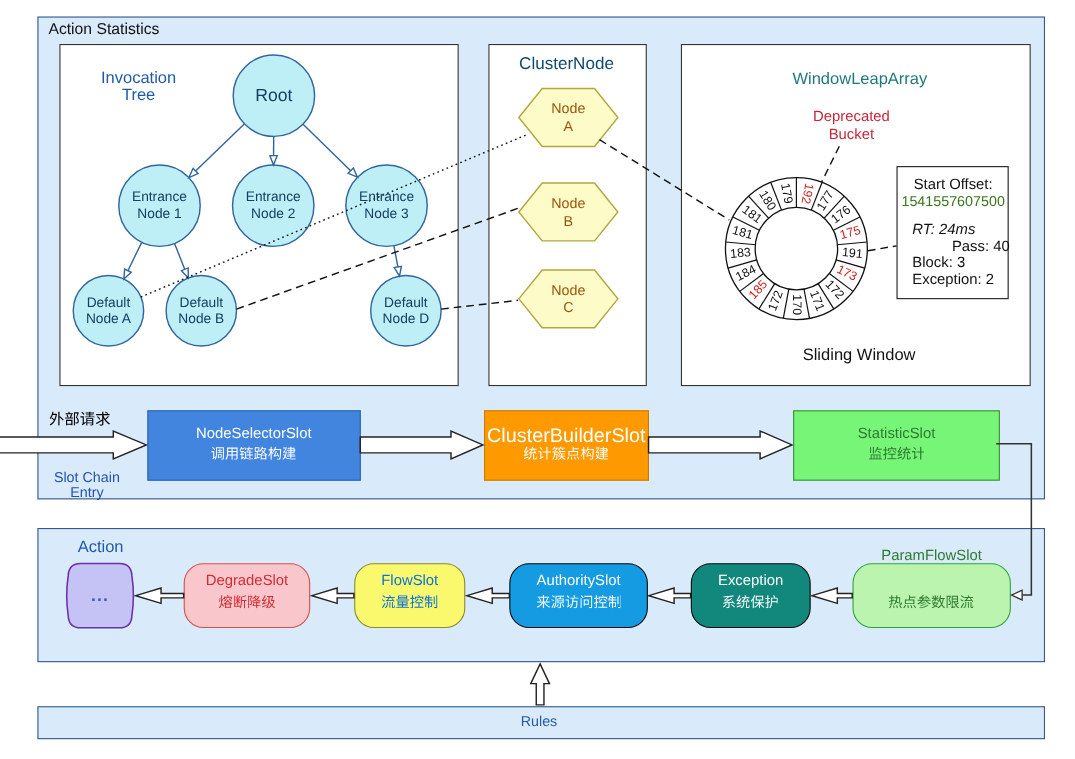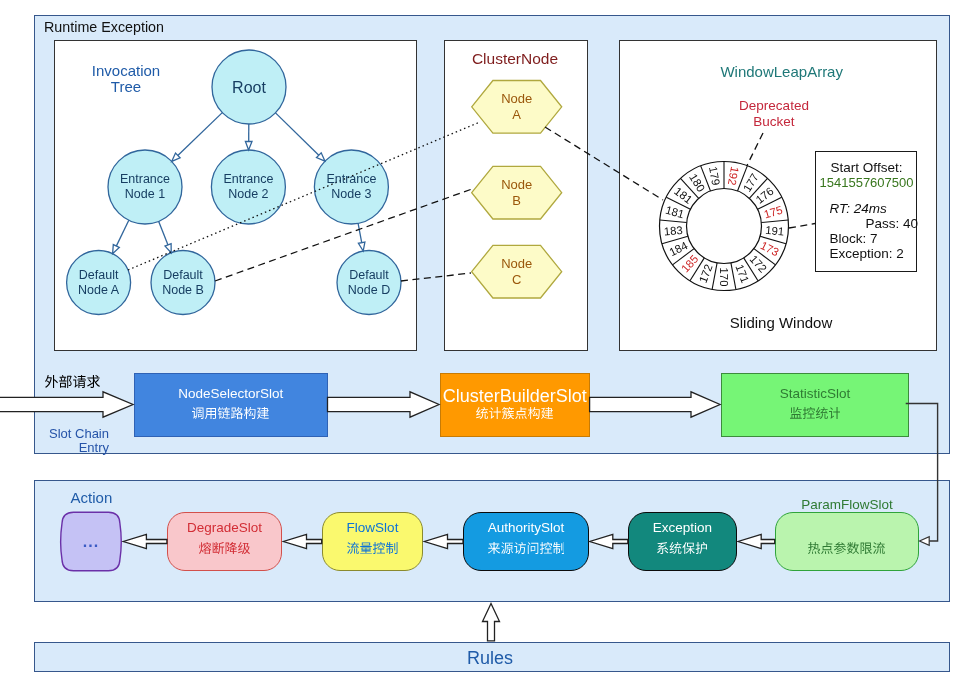--- a/index.html
+++ b/index.html
@@ -92,46 +92,46 @@
     <polygon points="589.6,397.3 691.0,397.3 691.0,391.8 720.0,404.5 691.0,417.2 691.0,411.7 589.6,411.7" fill="#fff" stroke="#222" stroke-width="1.3"></polygon>
     <polygon points="166.9,539.5 146.4,539.5 146.4,534.5 123.4,541.5 146.4,548.5 146.4,543.5 166.9,543.5" fill="#fff" stroke="#222" stroke-width="1.3"></polygon>
     <polygon points="321.7,539.5 306.5,539.5 306.5,534.5 283.5,541.5 306.5,548.5 306.5,543.5 321.7,543.5" fill="#fff" stroke="#222" stroke-width="1.3"></polygon>
     <polygon points="463.0,539.5 447.5,539.5 447.5,534.5 424.5,541.5 447.5,548.5 447.5,543.5 463.0,543.5" fill="#fff" stroke="#222" stroke-width="1.3"></polygon>
     <polygon points="627.8,539.5 612.8,539.5 612.8,534.5 589.8,541.5 612.8,548.5 612.8,543.5 627.8,543.5" fill="#fff" stroke="#222" stroke-width="1.3"></polygon>
     <polygon points="774.7,539.5 761.2,539.5 761.2,534.5 738.2,541.5 761.2,548.5 761.2,543.5 774.7,543.5" fill="#fff" stroke="#222" stroke-width="1.3"></polygon>
     <polygon points="491.0,603.5 499.5,621.5 494.5,621.5 494.5,640.8 487.5,640.8 487.5,621.5 482.5,621.5" fill="#fff" stroke="#222" stroke-width="1.3"></polygon>
     <path d="M905.7,403.5 L937.6,403.5 L937.6,541 L929,541" fill="none" stroke="#333" stroke-width="1.4"></path>
     <polygon points="919.5,541 929.2,536.6 929.2,545.4" fill="#fff" stroke="#333" stroke-width="1.2"></polygon>
   </svg>
-<div style="position:absolute;left:44px;top:18.5px;font-size:14.3px;color:#111;font-weight:normal;white-space:nowrap;">Runtime Exception</div>
+<div style="position:absolute;left:44px;top:18.5px;font-size:14.3px;color:#111;font-weight:normal;white-space:nowrap;">Action Statistics</div>
 <div style="position:absolute;left:126px;top:62.5px;transform:translateX(-50%);font-size:15px;color:#1f5ba8;white-space:nowrap;text-align:center;line-height:16.5px;">Invocation<br>Tree</div>
 <div style="position:absolute;left:249px;top:79px;transform:translateX(-50%);font-size:16px;color:#173e62;white-space:nowrap;text-align:center;">Root</div>
 <div style="position:absolute;left:145px;top:172px;transform:translateX(-50%);font-size:12.5px;color:#173e62;white-space:nowrap;text-align:center;line-height:15px;">Entrance<br>Node 1</div>
 <div style="position:absolute;left:248.4px;top:172px;transform:translateX(-50%);font-size:12.5px;color:#173e62;white-space:nowrap;text-align:center;line-height:15px;">Entrance<br>Node 2</div>
 <div style="position:absolute;left:351.4px;top:172px;transform:translateX(-50%);font-size:12.5px;color:#173e62;white-space:nowrap;text-align:center;line-height:15px;">Entrance<br>Node 3</div>
 <div style="position:absolute;left:98.6px;top:267.5px;transform:translateX(-50%);font-size:12.5px;color:#173e62;white-space:nowrap;text-align:center;line-height:15px;">Default<br>Node A</div>
 <div style="position:absolute;left:183px;top:267.5px;transform:translateX(-50%);font-size:12.5px;color:#173e62;white-space:nowrap;text-align:center;line-height:15px;">Default<br>Node B</div>
 <div style="position:absolute;left:369px;top:267.5px;transform:translateX(-50%);font-size:12.5px;color:#173e62;white-space:nowrap;text-align:center;line-height:15px;">Default<br>Node D</div>
-<div style="position:absolute;left:515px;top:49.5px;transform:translateX(-50%);font-size:15.5px;color:#7f1d1d;white-space:nowrap;text-align:center;">ClusterNode</div>
+<div style="position:absolute;left:515px;top:49.5px;transform:translateX(-50%);font-size:15.5px;color:#0c4a6e;white-space:nowrap;text-align:center;">ClusterNode</div>
 <div style="position:absolute;left:516.7px;top:91.0px;transform:translateX(-50%);font-size:13px;color:#9a570b;white-space:nowrap;text-align:center;line-height:16px;">Node<br>A</div>
 <div style="position:absolute;left:516.7px;top:176.89999999999998px;transform:translateX(-50%);font-size:13px;color:#9a570b;white-space:nowrap;text-align:center;line-height:16px;">Node<br>B</div>
 <div style="position:absolute;left:516.7px;top:255.89999999999998px;transform:translateX(-50%);font-size:13px;color:#9a570b;white-space:nowrap;text-align:center;line-height:16px;">Node<br>C</div>
 <div style="position:absolute;left:781.7px;top:62.5px;transform:translateX(-50%);font-size:15px;color:#1f7878;white-space:nowrap;text-align:center;">WindowLeapArray</div>
 <div style="position:absolute;left:774px;top:97.5px;transform:translateX(-50%);font-size:13.5px;color:#c4273b;white-space:nowrap;text-align:center;line-height:16px;">Deprecated<br>Bucket</div>
 <div style="position:absolute;left:781px;top:313.5px;transform:translateX(-50%);font-size:15px;color:#111;white-space:nowrap;text-align:center;">Sliding Window</div>
 <div style="position:absolute;left:866.5px;top:159.5px;transform:translateX(-50%);font-size:13.5px;color:#111;white-space:nowrap;text-align:center;">Start Offset:</div>
 <div style="position:absolute;left:866.5px;top:175px;transform:translateX(-50%);font-size:13px;color:#38761d;white-space:nowrap;text-align:right;">1541557607500</div>
 <div style="position:absolute;left:829.4px;top:200.8px;font-size:13.5px;color:#111;font-weight:normal;white-space:nowrap;font-style:italic;">RT: 24ms</div>
 <div style="position:absolute;left:829.4px;top:216px;font-size:13.5px;color:#111;font-weight:normal;white-space:nowrap;margin-left:36px;">Pass: 40</div>
-<div style="position:absolute;left:829.4px;top:231.2px;font-size:13.5px;color:#111;font-weight:normal;white-space:nowrap;">Block: 7</div>
+<div style="position:absolute;left:829.4px;top:231.2px;font-size:13.5px;color:#111;font-weight:normal;white-space:nowrap;">Block: 3</div>
 <div style="position:absolute;left:829.4px;top:246.4px;font-size:13.5px;color:#111;font-weight:normal;white-space:nowrap;">Exception: 2</div>
 <div style="position:absolute;left:44.5px;top:374px;"><svg width="55.0" height="13.0" viewBox="0 0 55.0 13.0">
       <path fill="#000000" d="M2.7 0C2.2 2.5 1.3 4.8 0 6.3C0.3 6.4 0.7 6.8 0.9 6.9C1.7 6 2.4 4.7 2.9 3.2H5.6C5.3 4.7 5 6 4.5 7.1C3.9 6.6 3.1 6 2.4 5.5L1.8 6.2C2.5 6.7 3.4 7.4 4 8C3 9.8 1.7 11.1 0 12C0.3 12.1 0.7 12.6 0.9 12.8C3.9 11.2 6.1 7.9 6.8 2.4L6.1 2.2L5.9 2.2H3.2C3.4 1.6 3.6 0.9 3.8 0.2ZM8 0.1V12.9H9.1V5.3C10.2 6.2 11.5 7.4 12.1 8.2L13 7.5C12.2 6.6 10.7 5.2 9.5 4.3L9.1 4.6V0.1ZM15.4 3C15.8 3.8 16.2 4.8 16.3 5.4L17.3 5.2C17.1 4.5 16.8 3.5 16.4 2.8ZM22.2 0.8V12.9H23.2V1.8H25.4C25.1 2.9 24.5 4.4 24 5.5C25.2 6.8 25.6 7.8 25.6 8.7C25.6 9.2 25.5 9.6 25.2 9.8C25.1 9.9 24.9 10 24.7 10C24.4 10 24 10 23.6 9.9C23.7 10.2 23.8 10.7 23.9 10.9C24.3 10.9 24.7 10.9 25.1 10.9C25.4 10.9 25.7 10.8 25.9 10.6C26.4 10.3 26.6 9.6 26.6 8.8C26.6 7.8 26.3 6.7 25 5.4C25.6 4.1 26.2 2.5 26.7 1.2L26 0.8L25.9 0.8ZM16.9 0.3C17.1 0.7 17.4 1.2 17.5 1.7H14.6V2.7H21.2V1.7H18.6C18.4 1.2 18.1 0.5 17.9 0ZM19.5 2.7C19.3 3.5 18.9 4.7 18.5 5.5H14.2V6.5H21.5V5.5H19.5C19.9 4.8 20.3 3.8 20.6 3ZM15 7.7V12.8H16V12.2H19.8V12.7H20.9V7.7ZM16 11.2V8.7H19.8V11.2ZM29 1C29.7 1.7 30.6 2.6 31.1 3.2L31.8 2.4C31.3 1.9 30.4 1 29.6 0.4ZM28.1 4.5V5.5H30.2V10.6C30.2 11.2 29.7 11.6 29.5 11.8C29.7 12 29.9 12.4 30 12.7C30.2 12.4 30.6 12.1 33 10.3C32.9 10.1 32.7 9.7 32.6 9.4L31.2 10.5V4.5ZM34.4 8.8H38.8V10H34.4ZM34.4 8.1V7H38.8V8.1ZM36.1 0.1V1.1H32.8V2H36.1V2.9H33.2V3.6H36.1V4.6H32.4V5.4H40.9V4.6H37.1V3.6H40.1V2.9H37.1V2H40.5V1.1H37.1V0.1ZM33.4 6.2V12.9H34.4V10.8H38.8V11.7C38.8 11.9 38.7 12 38.5 12C38.3 12 37.7 12 36.9 12C37.1 12.2 37.2 12.6 37.3 12.9C38.2 12.9 38.9 12.9 39.3 12.7C39.7 12.6 39.8 12.3 39.8 11.8V6.2ZM43.1 4.8C44 5.6 45 6.7 45.4 7.5L46.3 6.9C45.8 6.1 44.8 5 43.9 4.3ZM42.1 10.6 42.7 11.5C44.2 10.7 46.1 9.5 47.9 8.4V11.5C47.9 11.8 47.8 11.9 47.5 11.9C47.3 11.9 46.4 11.9 45.4 11.8C45.6 12.2 45.7 12.7 45.8 13C47 13 47.9 12.9 48.3 12.8C48.8 12.6 49 12.2 49 11.5V5.9C50.2 8.5 52 10.7 54.2 11.8C54.4 11.5 54.8 11.1 55 10.9C53.5 10.2 52.2 9 51.1 7.6C52 6.8 53.2 5.7 54 4.7L53.1 4.1C52.5 4.9 51.4 6 50.5 6.8C49.9 5.9 49.4 4.7 49 3.6V3.4H54.6V2.4H52.9L53.5 1.7C52.9 1.3 51.8 0.6 50.9 0.1L50.3 0.8C51.1 1.2 52.2 1.9 52.8 2.4H49V0.1H47.9V2.4H42.4V3.4H47.9V7.3C45.8 8.6 43.5 9.8 42.1 10.6Z"></path>
     </svg></div>
-<div style="position:absolute;left:79px;top:426.5px;transform:translateX(-50%);font-size:13px;color:#2553a8;white-space:nowrap;text-align:right;line-height:14.5px;">Slot Chain<br>Entry</div>
+<div style="position:absolute;left:79px;top:426.5px;transform:translateX(-50%);font-size:13px;color:#2553a8;white-space:nowrap;text-align:center;line-height:14.5px;">Slot Chain<br>Entry</div>
 <div style="position:absolute;left:230.7px;top:386px;transform:translateX(-50%);font-size:13.5px;color:#fff;white-space:nowrap;text-align:center;">NodeSelectorSlot</div>
 <div style="position:absolute;left:192.2px;top:404.8px;"><svg width="76.9" height="12.1" viewBox="0 0 76.9 12.1">
       <path fill="#ffffff" d="M0.8 0.9C1.5 1.5 2.4 2.4 2.8 3L3.5 2.3C3 1.7 2.2 0.9 1.4 0.3ZM0 4.1V5.1H1.8V9.6C1.8 10.3 1.4 10.8 1.1 11C1.3 11.1 1.6 11.4 1.7 11.6C1.9 11.4 2.2 11.2 3.9 9.8C3.7 10.4 3.5 11 3.1 11.5C3.3 11.6 3.7 11.8 3.8 12C5.1 10.2 5.3 7.5 5.3 5.5V1.5H10.6V10.8C10.6 11 10.5 11.1 10.3 11.1C10.1 11.1 9.5 11.1 8.8 11.1C9 11.3 9.1 11.7 9.2 12C10.1 12 10.6 11.9 11 11.8C11.3 11.6 11.5 11.3 11.5 10.8V0.6H4.4V5.5C4.4 6.7 4.4 8.2 4 9.5C3.9 9.3 3.8 9 3.7 8.8L2.8 9.6V4.1ZM7.5 1.9V3H6.1V3.7H7.5V5.1H5.8V5.8H10.1V5.1H8.3V3.7H9.8V3H8.3V1.9ZM6.1 6.9V10.5H6.9V9.9H9.6V6.9ZM6.9 7.6H8.8V9.2H6.9ZM14.4 0.9V5.7C14.4 7.5 14.3 9.8 12.9 11.4C13.1 11.5 13.5 11.9 13.6 12.1C14.6 11 15.1 9.5 15.2 8H18.5V11.9H19.5V8H23V10.7C23 10.9 22.9 11 22.7 11C22.4 11 21.5 11 20.6 11C20.7 11.2 20.9 11.7 21 11.9C22.2 11.9 22.9 11.9 23.4 11.8C23.8 11.6 24 11.3 24 10.7V0.9ZM15.4 1.9H18.5V4H15.4ZM23 1.9V4H19.5V1.9ZM15.4 4.9H18.5V7.1H15.3C15.4 6.6 15.4 6.1 15.4 5.7ZM23 4.9V7.1H19.5V4.9ZM30 0.8C30.4 1.5 30.8 2.5 31 3.1L31.9 2.8C31.7 2.2 31.2 1.3 30.8 0.5ZM27.2 0.1C26.9 1.3 26.4 2.5 25.8 3.3C26 3.5 26.2 4 26.3 4.2C26.7 3.7 27 3.1 27.3 2.4H29.8V1.5H27.7C27.8 1.1 28 0.7 28.1 0.3ZM26.1 6.6V7.5H27.5V9.9C27.5 10.5 27.1 11 26.9 11.2C27.1 11.3 27.3 11.6 27.4 11.8C27.6 11.6 27.9 11.4 29.9 10C29.8 9.8 29.6 9.5 29.6 9.3L28.4 10V7.5H29.9V6.6H28.4V4.8H29.6V4H26.5V4.8H27.5V6.6ZM32.2 7.2V8H34.7V10.3H35.6V8H37.8V7.2H35.6V5.4H37.5L37.5 4.6H35.6V3.1H34.7V4.6H33.4C33.7 4 34 3.2 34.3 2.4H37.9V1.6H34.6C34.8 1.1 34.9 0.7 35 0.2L34.1 0C34 0.5 33.9 1.1 33.7 1.6H32.1V2.4H33.4C33.2 3.1 32.9 3.7 32.8 3.9C32.6 4.4 32.4 4.7 32.2 4.8C32.3 5 32.5 5.4 32.5 5.6C32.6 5.5 33 5.4 33.5 5.4H34.7V7.2ZM31.8 4.7H29.6V5.6H30.9V9.8C30.4 10 29.9 10.4 29.4 11L30 11.9C30.5 11.2 31.1 10.5 31.4 10.5C31.7 10.5 32 10.8 32.5 11.1C33.2 11.6 34 11.7 35 11.7C35.8 11.7 37.2 11.7 37.8 11.6C37.9 11.4 38 10.9 38.1 10.6C37.2 10.8 35.9 10.8 35.1 10.8C34 10.8 33.3 10.7 32.6 10.3C32.3 10 32 9.8 31.8 9.7ZM40.5 1.4H42.9V3.7H40.5ZM38.9 10.4 39.1 11.4C40.5 11 42.4 10.6 44.1 10.1L44 9.3L42.3 9.7V7.3H43.7C43.9 7.5 44.1 7.8 44.2 8C44.4 7.9 44.7 7.7 45 7.6V12H45.9V11.5H49.1V11.9H50.1V7.6L50.5 7.8C50.6 7.6 50.9 7.2 51.1 7C49.9 6.6 48.9 5.9 48.1 5.1C48.9 4.1 49.6 3 50 1.6L49.4 1.3L49.2 1.4H46.7C46.9 1 47 0.6 47.1 0.3L46.2 0C45.7 1.6 44.9 3.1 43.8 4V0.6H39.6V4.6H41.4V9.9L40.4 10.1V5.8H39.6V10.3ZM45.9 10.6V8.1H49.1V10.6ZM48.8 2.2C48.5 3 48 3.8 47.5 4.4C46.9 3.8 46.5 3.1 46.2 2.4L46.3 2.2ZM45.5 7.3C46.2 6.9 46.9 6.3 47.5 5.7C48.1 6.3 48.7 6.8 49.4 7.3ZM46.9 5.1C46 5.9 45 6.6 44 7.1V6.5H42.3V4.6H43.8V4.2C44 4.3 44.4 4.6 44.5 4.8C44.9 4.3 45.3 3.8 45.7 3.3C46 3.8 46.4 4.5 46.9 5.1ZM58.1 0C57.7 1.8 57 3.5 56.1 4.6C56.3 4.8 56.7 5.1 56.9 5.2C57.3 4.6 57.8 3.9 58.1 3.1H62.6C62.5 8.4 62.3 10.4 61.9 10.9C61.8 11 61.6 11.1 61.4 11C61.1 11 60.5 11 59.8 11C60 11.3 60.1 11.7 60.1 12C60.7 12 61.4 12 61.8 12C62.2 11.9 62.5 11.8 62.8 11.4C63.2 10.8 63.4 8.8 63.6 2.7C63.6 2.5 63.6 2.2 63.6 2.2H58.5C58.7 1.6 58.9 0.9 59.1 0.2ZM59.7 6.1C59.9 6.5 60.1 7.1 60.3 7.6L58 8C58.6 6.9 59.2 5.6 59.6 4.2L58.6 4C58.3 5.5 57.6 7.1 57.3 7.5C57.1 7.9 56.9 8.3 56.7 8.3C56.8 8.5 57 9 57 9.2C57.3 9 57.7 8.9 60.6 8.3C60.7 8.7 60.8 9 60.9 9.3L61.6 8.9C61.4 8.2 60.9 6.8 60.4 5.8ZM54 0V2.5H52.1V3.5H53.9C53.5 5.2 52.7 7.3 51.9 8.4C52 8.6 52.3 9.1 52.4 9.3C53 8.5 53.6 7.1 54 5.6V12H55V5.3C55.3 5.9 55.8 6.7 56 7.2L56.6 6.4C56.3 6 55.3 4.5 55 4.1V3.5H56.5V2.5H55V0ZM69.6 1.1V1.9H72V2.9H68.7V3.7H72V4.7H69.5V5.5H72V6.5H69.4V7.2H72V8.2H68.8V9H72V10.3H72.9V9H76.6V8.2H72.9V7.2H76.1V6.5H72.9V5.5H75.8V3.7H76.7V2.9H75.8V1.1H72.9V0H72V1.1ZM72.9 3.7H75V4.7H72.9ZM72.9 2.9V1.9H75V2.9ZM65.7 5.8C65.7 5.7 66 5.5 66.2 5.4H67.8C67.6 6.6 67.4 7.6 67 8.4C66.7 7.9 66.4 7.3 66.2 6.5L65.5 6.8C65.8 7.8 66.2 8.7 66.6 9.3C66.2 10.2 65.6 10.9 64.9 11.3C65.1 11.5 65.5 11.8 65.6 12C66.3 11.5 66.8 10.9 67.3 10C68.6 11.3 70.5 11.7 72.9 11.7H76.6C76.6 11.4 76.8 11 76.9 10.8C76.3 10.8 73.5 10.8 72.9 10.8C70.7 10.8 69 10.5 67.7 9.2C68.2 8 68.6 6.5 68.8 4.7L68.2 4.5L68.1 4.6H66.9C67.6 3.6 68.2 2.4 68.8 1.1L68.2 0.7L67.9 0.8H65.3V1.7H67.5C67 2.9 66.4 3.9 66.1 4.3C65.9 4.7 65.5 5 65.3 5.1C65.4 5.3 65.6 5.7 65.7 5.8Z"></path>
     </svg></div>
 <div style="position:absolute;left:514.8px;top:386px;transform:translateX(-50%);font-size:18px;color:#fff;white-space:nowrap;text-align:center;">ClusterBuilderSlot</div>
 <div style="position:absolute;left:476.2px;top:404.8px;"><svg width="77.1" height="12.1" viewBox="0 0 77.1 12.1">
       <path fill="#ffffff" d="M8.6 6.4V10.5C8.6 11.5 8.9 11.8 9.8 11.8C10 11.8 10.7 11.8 10.9 11.8C11.7 11.8 12 11.3 12 9.5C11.8 9.5 11.4 9.3 11.2 9.1C11.2 10.7 11.1 10.9 10.8 10.9C10.7 10.9 10 10.9 9.9 10.9C9.6 10.9 9.6 10.9 9.6 10.5V6.4ZM6.2 6.4C6.1 9 5.8 10.4 3.7 11.2C3.9 11.4 4.2 11.8 4.3 12C6.7 11 7.1 9.4 7.2 6.4ZM0.1 10.3 0.3 11.3C1.5 10.9 3 10.4 4.5 9.9L4.3 9.1C2.8 9.6 1.2 10 0.1 10.3ZM7.3 0.3C7.6 0.8 7.9 1.5 8 2H4.9V2.8H7.2C6.6 3.7 5.7 4.8 5.4 5.1C5.2 5.4 4.8 5.5 4.6 5.5C4.7 5.7 4.9 6.2 4.9 6.5C5.3 6.3 5.8 6.3 10.6 5.8C10.8 6.2 11 6.5 11.1 6.8L11.9 6.3C11.5 5.6 10.7 4.3 10 3.4L9.2 3.8C9.5 4.2 9.8 4.6 10.1 5L6.5 5.3C7.1 4.6 7.8 3.6 8.4 2.8H11.9V2H8.2L9 1.7C8.8 1.3 8.5 0.6 8.2 0.1ZM0.4 5.5C0.5 5.4 0.8 5.3 2.4 5.1C1.8 5.9 1.3 6.6 1.1 6.8C0.7 7.3 0.4 7.6 0.1 7.7C0.2 7.9 0.4 8.4 0.4 8.6C0.7 8.5 1.1 8.3 4.4 7.6C4.3 7.4 4.3 7 4.4 6.8L1.9 7.2C2.9 6.1 3.9 4.7 4.7 3.3L3.8 2.8C3.6 3.3 3.3 3.8 3 4.2L1.4 4.4C2.2 3.3 3 1.8 3.6 0.5L2.6 0C2 1.6 1.1 3.3 0.8 3.7C0.5 4.1 0.2 4.4 0 4.5C0.1 4.8 0.3 5.3 0.4 5.5ZM14.4 0.9C15.1 1.5 16 2.4 16.4 3L17.1 2.2C16.6 1.7 15.7 0.9 15 0.3ZM13.2 4.2V5.1H15.2V9.8C15.2 10.3 14.8 10.7 14.6 10.9C14.8 11.1 15 11.5 15.1 11.8C15.3 11.5 15.7 11.2 18.1 9.5C18 9.3 17.9 8.9 17.8 8.6L16.2 9.7V4.2ZM20.7 0.1V4.4H17.4V5.4H20.7V12H21.7V5.4H25V4.4H21.7V0.1ZM26.2 4.5V5.4H27.7C27.6 7.9 27.4 10.2 26 11.4C26.2 11.6 26.5 11.9 26.6 12.1C27.8 11 28.3 9.4 28.5 7.4H29.9C29.8 9.9 29.8 10.8 29.6 11.1C29.5 11.2 29.4 11.2 29.2 11.2C29.1 11.2 28.7 11.2 28.2 11.2C28.4 11.4 28.4 11.8 28.5 12C28.9 12 29.4 12 29.7 12C30 12 30.2 11.9 30.4 11.6C30.7 11.3 30.8 10.2 30.9 7C30.9 6.9 30.9 6.6 30.9 6.6H28.6L28.6 5.4H31.2V4.5H28.7L29.6 4.3C29.5 3.8 29.2 3.2 28.8 2.7L28 3C28.3 3.4 28.6 4.1 28.7 4.5ZM28 0C27.6 1 26.8 2 26 2.7C26.3 2.8 26.7 3.1 26.8 3.2C27.2 2.8 27.6 2.4 28 1.8H29C29.4 2.3 29.7 3 29.9 3.4L30.8 3C30.6 2.7 30.3 2.3 30 1.8H32V1.1H28.5C28.7 0.8 28.8 0.5 28.9 0.2ZM33.3 0C32.9 1 32.3 2 31.5 2.7C31.7 2.8 32.1 3 32.3 3.1C32.7 2.8 33.1 2.3 33.4 1.8H34.3C34.7 2.3 35.1 2.9 35.3 3.3L36.2 3C36 2.6 35.7 2.2 35.4 1.8H37.8V1.1H33.9C34 0.8 34.1 0.5 34.2 0.2ZM33.1 5.1C32.8 6.1 32.3 7 31.7 7.6C31.9 7.8 32.2 8 32.4 8.1C32.7 7.8 32.9 7.4 33.2 7H34.2V8V8.3H31.4V9.1H34C33.8 9.9 33.1 10.8 31.2 11.4C31.4 11.6 31.7 11.9 31.8 12.1C33.5 11.4 34.3 10.6 34.8 9.7C35.3 10.9 36.3 11.7 37.6 12.1C37.7 11.8 37.9 11.5 38.2 11.3C36.8 11 35.9 10.2 35.4 9.1H37.8V8.3H35.1V8V7H37.5V6.2H33.6C33.7 5.9 33.8 5.6 33.9 5.3ZM32.6 3C32.3 4.1 31.6 5.2 30.9 5.9C31.1 6.1 31.5 6.3 31.7 6.5C32 6.1 32.4 5.5 32.7 5H37.9V4.1H33.1C33.3 3.8 33.4 3.5 33.5 3.2ZM41.7 5H48.5V7.3H41.7ZM43 9.3C43.2 10.2 43.3 11.3 43.3 11.9L44.3 11.8C44.2 11.2 44.1 10.1 43.9 9.3ZM45.7 9.3C46.1 10.2 46.4 11.2 46.6 11.9L47.5 11.6C47.4 11 47 9.9 46.6 9.2ZM48.3 9.2C49 10.1 49.7 11.2 50 11.9L50.9 11.5C50.6 10.8 49.9 9.7 49.2 8.9ZM40.9 9C40.5 9.9 39.8 11 39.1 11.6L40 12C40.7 11.3 41.4 10.2 41.8 9.2ZM40.7 4V8.2H49.4V4H45.5V2.4H50.4V1.5H45.5V0.1H44.5V4ZM58.3 0.1C57.9 1.8 57.1 3.6 56.2 4.7C56.4 4.8 56.8 5.1 57 5.3C57.5 4.7 57.9 3.9 58.3 3.1H62.8C62.6 8.4 62.4 10.4 62 10.9C61.9 11.1 61.8 11.1 61.5 11.1C61.3 11.1 60.6 11.1 59.9 11C60.1 11.3 60.2 11.7 60.2 12C60.9 12 61.5 12.1 61.9 12C62.3 11.9 62.6 11.8 62.9 11.5C63.4 10.8 63.6 8.8 63.8 2.7C63.8 2.6 63.8 2.2 63.8 2.2H58.6C58.9 1.6 59.1 0.9 59.2 0.3ZM59.8 6.1C60 6.6 60.2 7.1 60.4 7.6L58.1 8C58.7 7 59.3 5.6 59.7 4.3L58.8 4C58.4 5.5 57.7 7.1 57.5 7.6C57.3 8 57.1 8.3 56.9 8.3C57 8.6 57.1 9 57.2 9.2C57.4 9.1 57.8 9 60.7 8.4C60.8 8.7 60.9 9 61 9.3L61.8 9C61.6 8.2 61 6.9 60.5 5.8ZM54.2 0.1V2.6H52.2V3.5H54.1C53.7 5.3 52.8 7.3 52 8.4C52.2 8.7 52.4 9.1 52.5 9.4C53.1 8.5 53.7 7.1 54.2 5.6V12H55.1V5.3C55.5 6 55.9 6.8 56.1 7.2L56.7 6.5C56.5 6.1 55.4 4.5 55.1 4.1V3.5H56.6V2.6H55.1V0.1ZM69.7 1.2V2H72.1V2.9H68.9V3.7H72.1V4.7H69.6V5.5H72.1V6.5H69.5V7.3H72.1V8.3H69V9.1H72.1V10.4H73V9.1H76.8V8.3H73V7.3H76.3V6.5H73V5.5H76V3.7H76.9V2.9H76V1.2H73V0.1H72.1V1.2ZM73 3.7H75.1V4.7H73ZM73 2.9V2H75.1V2.9ZM65.8 5.9C65.8 5.7 66.1 5.6 66.3 5.5H67.9C67.8 6.6 67.5 7.6 67.2 8.5C66.8 8 66.5 7.3 66.3 6.5L65.6 6.8C65.9 7.9 66.3 8.7 66.8 9.4C66.3 10.2 65.7 10.9 65.1 11.4C65.3 11.5 65.6 11.9 65.8 12C66.4 11.6 67 10.9 67.4 10.1C68.8 11.4 70.7 11.7 73.1 11.7H76.7C76.8 11.5 76.9 11 77.1 10.8C76.4 10.8 73.6 10.8 73.1 10.8C70.9 10.8 69.1 10.5 67.8 9.3C68.3 8.1 68.7 6.6 68.9 4.7L68.4 4.6L68.2 4.6H67.1C67.7 3.6 68.4 2.4 69 1.1L68.3 0.7L68 0.9H65.4V1.8H67.7C67.1 2.9 66.5 4 66.2 4.3C66 4.7 65.7 5 65.4 5.1C65.6 5.3 65.8 5.7 65.8 5.9Z"></path>
     </svg></div>
 <div style="position:absolute;left:815px;top:386px;transform:translateX(-50%);font-size:13.5px;color:#2f7a33;white-space:nowrap;text-align:left;">StatisticSlot</div>
 <div style="position:absolute;left:789.5px;top:404.8px;"><svg width="50.9" height="12.0" viewBox="0 0 50.9 12.0">
@@ -152,12 +152,12 @@
       <path fill="#ffffff" d="M9.4 2.8C9.1 3.5 8.5 4.7 8.1 5.4L8.9 5.7C9.4 5 9.9 4 10.4 3.1ZM2 3.1C2.5 3.9 3 5 3.1 5.6L4.1 5.3C3.9 4.6 3.4 3.6 2.8 2.8ZM5.5 0V1.6H0.9V2.5H5.5V5.8H0.3V6.7H4.9C3.7 8.3 1.8 9.8 0 10.6C0.2 10.8 0.5 11.2 0.7 11.4C2.4 10.5 4.3 9 5.5 7.3V12H6.6V7.2C7.8 9 9.7 10.6 11.4 11.4C11.6 11.2 11.9 10.8 12.1 10.6C10.4 9.9 8.4 8.3 7.2 6.7H11.8V5.8H6.6V2.5H11.3V1.6H6.6V0ZM19.5 5.6H23.5V6.8H19.5ZM19.5 3.8H23.5V4.9H19.5ZM19.1 8.3C18.7 9.1 18.2 10 17.6 10.7C17.8 10.8 18.2 11.1 18.3 11.2C18.9 10.5 19.6 9.5 20 8.5ZM22.8 8.5C23.3 9.3 23.9 10.4 24.2 11.1L25.1 10.7C24.8 10 24.2 9 23.6 8.2ZM13.7 0.8C14.4 1.3 15.4 1.9 15.9 2.3L16.4 1.5C15.9 1.2 15 0.6 14.3 0.2ZM13.1 4.3C13.8 4.7 14.8 5.4 15.2 5.7L15.8 5C15.3 4.6 14.3 4 13.6 3.7ZM13.3 11.2 14.2 11.8C14.8 10.6 15.5 9 16.1 7.6L15.3 7C14.7 8.5 13.9 10.2 13.3 11.2ZM17 0.7V4.2C17 6.4 16.8 9.3 15.3 11.4C15.6 11.5 16 11.8 16.1 11.9C17.7 9.7 17.9 6.5 17.9 4.2V1.5H24.9V0.7ZM21 1.7C20.9 2.1 20.8 2.6 20.6 3H18.7V7.5H21V10.9C21 11.1 20.9 11.1 20.8 11.1C20.6 11.1 20 11.1 19.4 11.1C19.6 11.4 19.7 11.7 19.7 12C20.6 12 21.1 12 21.5 11.8C21.8 11.7 21.9 11.4 21.9 11V7.5H24.4V3H21.6C21.7 2.7 21.9 2.3 22.1 1.9ZM33.3 0.3C33.5 0.9 33.8 1.8 33.9 2.3L34.8 2C34.7 1.5 34.4 0.7 34.2 0ZM27.2 0.8C27.8 1.4 28.6 2.3 29 2.8L29.7 2.1C29.3 1.6 28.5 0.8 27.9 0.2ZM30.4 2.3V3.2H32.3C32.2 6.5 32 9.6 30 11.3C30.2 11.5 30.5 11.8 30.7 12C32.3 10.6 32.9 8.5 33.1 6.1H36C35.9 9.3 35.7 10.5 35.4 10.8C35.3 11 35.2 11 35 11C34.7 11 34.1 11 33.4 10.9C33.6 11.2 33.7 11.6 33.7 11.9C34.3 11.9 35 11.9 35.4 11.9C35.8 11.8 36 11.7 36.3 11.4C36.7 11 36.8 9.6 37 5.6C37 5.5 37 5.2 37 5.2H33.2C33.2 4.5 33.3 3.9 33.3 3.2H37.9V2.3ZM26.2 4.1V5H28.2V9.3C28.2 9.9 27.7 10.4 27.4 10.6C27.6 10.8 27.9 11.2 28 11.4C28.2 11.1 28.6 10.8 30.9 9C30.8 8.9 30.7 8.5 30.6 8.3L29.1 9.3V4.1ZM39.8 2.9V12H40.7V2.9ZM39.9 0.7C40.6 1.3 41.4 2.3 41.8 2.8L42.6 2.3C42.2 1.7 41.3 0.8 40.6 0.2ZM43.2 0.7V1.7H49.4V10.6C49.4 10.8 49.3 10.9 49.1 10.9C48.9 10.9 48.1 10.9 47.3 10.9C47.4 11.2 47.6 11.6 47.6 11.9C48.7 11.9 49.4 11.9 49.8 11.7C50.2 11.5 50.3 11.2 50.3 10.6V0.7ZM42.7 4V9.6H43.6V8.7H47.3V4ZM43.6 4.8H46.4V7.9H43.6ZM60.6 3.7C61.4 4.5 62.5 5.5 63 6.1L63.7 5.5C63.1 4.9 62 3.9 61.2 3.2ZM58.8 3.2C58.2 4.1 57.3 5 56.4 5.5C56.5 5.7 56.9 6.1 57 6.3C57.9 5.6 59 4.5 59.7 3.5ZM53.7 0V2.5H52.1V3.5H53.7V6.6C53 6.8 52.4 7 52 7.1L52.2 8.1L53.7 7.5V10.7C53.7 10.9 53.6 11 53.5 11C53.3 11 52.8 11 52.2 11C52.4 11.2 52.5 11.6 52.5 11.9C53.3 11.9 53.9 11.8 54.2 11.7C54.5 11.5 54.6 11.3 54.6 10.7V7.2L56 6.7L55.8 5.8L54.6 6.3V3.5H56V2.5H54.6V0ZM55.9 10.7V11.5H64.1V10.7H60.5V7.4H63.2V6.5H56.9V7.4H59.5V10.7ZM59.2 0.2C59.4 0.6 59.6 1.2 59.8 1.6H56.3V3.9H57.2V2.4H63V3.7H64V1.6H60.8C60.7 1.1 60.4 0.5 60.1 0ZM73.3 1.2V8.4H74.3V1.2ZM75.7 0.1V10.6C75.7 10.8 75.6 10.9 75.4 10.9C75.2 10.9 74.4 10.9 73.7 10.9C73.8 11.2 73.9 11.6 74 11.9C75 11.9 75.7 11.9 76.1 11.7C76.5 11.6 76.6 11.3 76.6 10.6V0.1ZM66.4 0.3C66.1 1.6 65.7 2.9 65.1 3.8C65.3 3.8 65.8 4 66 4.1C66.2 3.7 66.4 3.3 66.6 2.8H68.3V4.1H65.1V5H68.3V6.4H65.7V10.9H66.6V7.3H68.3V12H69.3V7.3H71.1V9.9C71.1 10.1 71 10.1 70.9 10.1C70.7 10.1 70.3 10.1 69.8 10.1C69.9 10.3 70 10.7 70 10.9C70.7 10.9 71.3 10.9 71.6 10.8C71.9 10.6 72 10.4 72 9.9V6.4H69.3V5H72.4V4.1H69.3V2.8H71.9V1.9H69.3V0.1H68.3V1.9H66.9C67.1 1.4 67.2 1 67.3 0.5Z"></path>
     </svg></div>
 <div style="position:absolute;left:682.4px;top:520px;transform:translateX(-50%);font-size:13.5px;color:#fff;white-space:nowrap;text-align:center;">Exception</div>
 <div style="position:absolute;left:657.4px;top:540px;"><svg width="50.1" height="12.0" viewBox="0 0 50.1 12.0">
       <path fill="#ffffff" d="M2.8 8.1C2.1 9 1 10 0 10.6C0.3 10.7 0.7 11 0.9 11.2C1.8 10.5 3 9.5 3.8 8.4ZM7.4 8.5C8.4 9.3 9.8 10.5 10.4 11.3L11.3 10.7C10.6 9.9 9.2 8.8 8.1 8ZM7.7 5.2C8.1 5.5 8.4 5.9 8.8 6.3L3.1 6.6C5 5.7 7 4.5 8.9 3L8.2 2.4C7.5 2.9 6.8 3.4 6.1 3.9L2.9 4.1C3.9 3.4 4.8 2.6 5.7 1.7C7.4 1.5 9 1.3 10.2 1L9.5 0.1C7.4 0.7 3.6 1 0.5 1.2C0.6 1.4 0.7 1.8 0.7 2C1.9 2 3.1 1.9 4.3 1.8C3.5 2.7 2.5 3.5 2.2 3.7C1.8 4 1.5 4.2 1.2 4.2C1.3 4.4 1.4 4.9 1.5 5.1C1.7 5 2.1 4.9 4.8 4.8C3.7 5.4 2.7 6 2.3 6.2C1.5 6.6 0.9 6.8 0.5 6.9C0.6 7.1 0.7 7.6 0.8 7.8C1.1 7.6 1.6 7.6 5.2 7.3V10.7C5.2 10.9 5.2 10.9 5 10.9C4.7 10.9 4 10.9 3.2 10.9C3.4 11.2 3.6 11.6 3.6 11.9C4.6 11.9 5.2 11.9 5.7 11.7C6.1 11.5 6.2 11.3 6.2 10.7V7.2L9.4 7C9.8 7.4 10.1 7.8 10.3 8.2L11.1 7.7C10.6 6.9 9.5 5.7 8.5 4.8ZM21.2 6.4V10.5C21.2 11.5 21.4 11.8 22.3 11.8C22.5 11.8 23.3 11.8 23.4 11.8C24.2 11.8 24.5 11.3 24.5 9.5C24.3 9.4 23.9 9.3 23.7 9.1C23.7 10.7 23.6 10.9 23.3 10.9C23.2 10.9 22.6 10.9 22.5 10.9C22.2 10.9 22.1 10.9 22.1 10.5V6.4ZM18.7 6.4C18.6 9 18.3 10.4 16.2 11.2C16.4 11.4 16.7 11.7 16.8 12C19.2 11 19.6 9.3 19.7 6.4ZM12.6 10.3 12.9 11.2C14 10.9 15.6 10.4 17 9.9L16.9 9.1C15.3 9.5 13.7 10 12.6 10.3ZM19.8 0.3C20.1 0.8 20.4 1.5 20.5 1.9H17.4V2.8H19.7C19.1 3.6 18.2 4.8 17.9 5.1C17.7 5.3 17.4 5.4 17.1 5.5C17.2 5.7 17.4 6.2 17.4 6.4C17.8 6.3 18.4 6.2 23.1 5.8C23.3 6.1 23.5 6.5 23.6 6.7L24.4 6.3C24 5.5 23.2 4.3 22.5 3.4L21.7 3.8C22 4.2 22.3 4.6 22.6 5L19 5.3C19.6 4.6 20.3 3.6 20.9 2.8H24.4V1.9H20.7L21.5 1.7C21.3 1.3 21 0.5 20.7 0ZM12.9 5.5C13.1 5.4 13.4 5.3 14.9 5.1C14.4 5.9 13.9 6.6 13.6 6.8C13.2 7.3 12.9 7.6 12.6 7.7C12.7 7.9 12.9 8.4 12.9 8.6C13.2 8.4 13.7 8.3 16.9 7.6C16.9 7.4 16.8 7 16.9 6.7L14.4 7.2C15.4 6.1 16.4 4.7 17.2 3.3L16.3 2.8C16.1 3.2 15.8 3.7 15.5 4.2L13.9 4.4C14.7 3.2 15.5 1.8 16.1 0.5L15.1 0C14.6 1.6 13.6 3.2 13.3 3.7C13 4.1 12.8 4.4 12.5 4.5C12.6 4.7 12.8 5.3 12.9 5.5ZM31 1.5H35.8V3.9H31ZM30 0.7V4.8H32.9V6.4H29.1V7.3H32.3C31.4 8.7 30 10 28.7 10.7C28.9 10.9 29.2 11.2 29.4 11.4C30.6 10.7 32 9.4 32.9 8V12H33.8V7.9C34.7 9.3 36 10.7 37.2 11.5C37.3 11.2 37.6 10.9 37.8 10.7C36.6 10 35.3 8.7 34.4 7.3H37.5V6.4H33.8V4.8H36.8V0.7ZM28.7 0.1C27.9 2.1 26.7 4 25.4 5.2C25.6 5.5 25.8 6 25.9 6.2C26.4 5.7 26.9 5.1 27.3 4.5V12H28.3V3.1C28.8 2.2 29.2 1.3 29.6 0.4ZM40.5 0.1V2.7H38.8V3.6H40.5V6.4C39.8 6.6 39.1 6.8 38.6 7L38.9 7.9L40.5 7.4V10.8C40.5 11 40.5 11 40.3 11C40.1 11 39.6 11 39 11C39.2 11.3 39.3 11.7 39.3 12C40.2 12 40.7 11.9 41 11.8C41.4 11.6 41.5 11.3 41.5 10.8V7.1L43.1 6.6L42.9 5.7L41.5 6.1V3.6H43V2.7H41.5V0.1ZM45.8 0.4C46.2 1 46.7 1.8 47 2.3H43.9V5.8C43.9 7.5 43.7 9.8 42.3 11.3C42.5 11.5 42.9 11.8 43.1 12C44.4 10.6 44.8 8.4 44.9 6.6H49.1V7.4H50.1V2.3H47L47.9 1.9C47.7 1.4 47.2 0.7 46.6 0.1ZM49.1 5.7H44.9V3.2H49.1Z"></path>
     </svg></div>
 <div style="position:absolute;left:846.9px;top:497px;transform:translateX(-50%);font-size:13.5px;color:#2f7a33;white-space:nowrap;text-align:center;">ParamFlowSlot</div>
 <div style="position:absolute;left:808.4px;top:540px;"><svg width="77.0" height="12.1" viewBox="0 0 77.0 12.1">
       <path fill="#2f7a33" d="M3.9 9.5C4.1 10.3 4.2 11.3 4.2 11.9L5.1 11.8C5.1 11.2 5 10.2 4.8 9.5ZM6.6 9.5C6.9 10.3 7.2 11.3 7.4 11.9L8.3 11.7C8.2 11.1 7.8 10.1 7.5 9.3ZM9.3 9.5C9.9 10.3 10.7 11.4 11 12.1L11.9 11.6C11.5 11 10.8 9.9 10.1 9.1ZM1.7 9.2C1.3 10.1 0.6 11.1 0 11.7L0.9 12.1C1.5 11.4 2.2 10.3 2.6 9.4ZM2.2 0.1V1.9H0.3V2.8H2.2V4.8L0 5.4L0.3 6.3L2.2 5.7V7.7C2.2 7.9 2.2 7.9 2 7.9C1.9 7.9 1.3 7.9 0.7 7.9C0.8 8.2 1 8.5 1 8.8C1.8 8.8 2.4 8.8 2.7 8.6C3 8.5 3.2 8.2 3.2 7.7V5.5L4.8 5L4.7 4.1L3.2 4.5V2.8H4.7V1.9H3.2V0.1ZM6.8 0.1 6.8 1.9H5V2.8H6.7C6.7 3.6 6.6 4.4 6.5 5L5.4 4.4L4.9 5.1C5.3 5.3 5.8 5.6 6.2 5.9C5.9 6.9 5.3 7.6 4.2 8.1C4.4 8.3 4.7 8.6 4.8 8.8C5.9 8.2 6.6 7.4 7 6.4C7.6 6.8 8.2 7.2 8.6 7.6L9.1 6.8C8.6 6.4 8 6 7.3 5.6C7.5 4.8 7.6 3.8 7.7 2.8H9.4C9.4 6.6 9.4 8.9 10.9 8.9C11.7 8.9 12 8.5 12.1 7C11.8 6.9 11.5 6.8 11.3 6.6C11.3 7.7 11.2 8 10.9 8C10.2 8 10.2 6 10.3 1.9H7.7L7.7 0.1ZM15.5 4.9H22.3V7.3H15.5ZM16.9 9.3C17 10.2 17.1 11.3 17.1 11.9L18.1 11.8C18.1 11.2 18 10.1 17.8 9.2ZM19.6 9.3C19.9 10.1 20.3 11.2 20.5 11.9L21.4 11.6C21.3 11 20.8 9.9 20.4 9.1ZM22.2 9.2C22.9 10 23.6 11.2 23.9 11.9L24.8 11.5C24.5 10.8 23.7 9.7 23.1 8.9ZM14.7 9C14.3 9.9 13.7 11 13 11.6L13.9 12C14.6 11.3 15.2 10.2 15.7 9.2ZM14.6 4V8.2H23.3V4H19.3V2.4H24.3V1.4H19.3V0.1H18.4V4ZM32.6 5.8C31.7 6.4 30 7 28.7 7.3C29 7.5 29.2 7.8 29.4 8C30.7 7.6 32.3 7 33.4 6.2ZM33.7 7.3C32.6 8.1 30.4 8.8 28.5 9.2C28.7 9.4 29 9.7 29.1 9.9C31.1 9.5 33.2 8.7 34.5 7.7ZM35.3 8.7C33.9 10.1 30.9 10.9 27.7 11.2C27.9 11.4 28.1 11.8 28.2 12.1C31.6 11.6 34.6 10.8 36.2 9.1ZM27.8 3.3C28.1 3.2 28.5 3.2 30.7 3C30.5 3.5 30.3 3.9 30.1 4.3H26.1V5.1H29.4C28.5 6.2 27.3 7.1 25.9 7.7C26.2 7.9 26.5 8.3 26.7 8.5C28.2 7.7 29.6 6.6 30.7 5.1H33.3C34.3 6.5 35.9 7.7 37.3 8.4C37.5 8.2 37.8 7.8 38 7.6C36.7 7.1 35.3 6.2 34.4 5.1H37.8V4.3H31.2C31.4 3.9 31.6 3.4 31.8 3L35.4 2.8C35.8 3.1 36.1 3.4 36.3 3.7L37.1 3.1C36.4 2.3 34.9 1.2 33.7 0.5L33 1C33.5 1.3 34 1.7 34.5 2.1L29.5 2.2C30.3 1.8 31.1 1.1 31.9 0.5L31 0C30.1 0.9 28.8 1.8 28.4 2C28 2.2 27.7 2.3 27.5 2.4C27.6 2.6 27.7 3.1 27.8 3.3ZM44.2 0.3C44 0.8 43.6 1.6 43.2 2L43.9 2.4C44.2 1.9 44.6 1.3 45 0.7ZM39.6 0.7C39.9 1.2 40.3 1.9 40.4 2.4L41.1 2.1C41 1.6 40.7 0.9 40.3 0.4ZM43.8 7.6C43.5 8.3 43.1 8.9 42.6 9.3C42.1 9.1 41.6 8.9 41.1 8.6C41.3 8.3 41.5 8 41.7 7.6ZM39.9 9C40.5 9.2 41.2 9.6 41.9 9.9C41 10.5 40 10.9 39 11.2C39.1 11.3 39.4 11.7 39.4 11.9C40.6 11.6 41.7 11.1 42.7 10.3C43.1 10.6 43.5 10.8 43.8 11.1L44.4 10.4C44.1 10.2 43.7 10 43.3 9.8C44 9 44.6 8.1 44.9 7L44.3 6.7L44.2 6.8H42.1L42.3 6.1L41.5 6C41.4 6.2 41.2 6.5 41.1 6.8H39.4V7.6H40.7C40.4 8.1 40.1 8.6 39.9 9ZM41.8 0.1V2.5H39.1V3.3H41.5C40.9 4.1 39.9 4.9 38.9 5.3C39.1 5.5 39.4 5.8 39.5 6.1C40.3 5.6 41.1 4.9 41.8 4.1V5.7H42.7V4C43.3 4.4 44.1 5 44.4 5.3L45 4.6C44.7 4.4 43.5 3.7 42.9 3.3H45.3V2.5H42.7V0.1ZM46.6 0.2C46.3 2.5 45.7 4.6 44.7 6C44.9 6.1 45.3 6.4 45.4 6.6C45.8 6.1 46.1 5.6 46.3 4.9C46.6 6.2 47 7.4 47.5 8.4C46.7 9.6 45.7 10.6 44.3 11.3C44.5 11.5 44.8 11.9 44.9 12.1C46.2 11.3 47.2 10.5 47.9 9.3C48.6 10.4 49.4 11.3 50.4 11.9C50.6 11.7 50.9 11.3 51.1 11.1C50 10.6 49.1 9.6 48.5 8.4C49.2 7.1 49.6 5.4 49.9 3.5H50.8V2.6H47.1C47.2 1.9 47.4 1.1 47.5 0.3ZM49 3.5C48.8 5 48.4 6.3 48 7.4C47.5 6.2 47.1 4.9 46.9 3.5ZM52.6 0.6V12H53.5V1.5H55.4C55.1 2.4 54.7 3.5 54.4 4.4C55.3 5.5 55.5 6.4 55.5 7.1C55.5 7.5 55.5 7.8 55.3 8C55.1 8 55 8.1 54.9 8.1C54.7 8.1 54.4 8.1 54.1 8.1C54.2 8.3 54.3 8.7 54.3 8.9C54.6 9 55 9 55.2 8.9C55.5 8.9 55.7 8.8 55.9 8.7C56.3 8.4 56.4 7.9 56.4 7.2C56.4 6.3 56.2 5.4 55.2 4.3C55.7 3.3 56.2 2 56.5 0.9L55.9 0.6L55.8 0.6ZM62 3.9V5.5H58.1V3.9ZM62 3.1H58.1V1.5H62ZM57.1 12C57.4 11.9 57.8 11.7 60.5 11C60.5 10.8 60.4 10.4 60.5 10.1L58.1 10.7V6.4H59.4C60 8.9 61.3 10.9 63.3 11.9C63.5 11.7 63.8 11.3 64 11.1C62.9 10.7 62.1 9.9 61.5 9C62.2 8.6 63 8 63.7 7.5L63.1 6.8C62.5 7.3 61.7 7.9 61 8.3C60.7 7.7 60.5 7.1 60.3 6.4H62.9V0.6H57.2V10.3C57.2 10.8 56.9 11.1 56.7 11.2C56.9 11.4 57.1 11.8 57.1 12ZM71.9 6.3V11.5H72.8V6.3ZM69.6 6.3V7.6C69.6 8.8 69.5 10.3 67.9 11.3C68.1 11.5 68.4 11.8 68.6 12C70.3 10.7 70.5 9.1 70.5 7.6V6.3ZM74.3 6.3V10.4C74.3 11.2 74.3 11.4 74.5 11.6C74.7 11.7 75 11.8 75.2 11.8C75.4 11.8 75.7 11.8 75.9 11.8C76.1 11.8 76.3 11.8 76.5 11.7C76.7 11.6 76.8 11.4 76.8 11.2C76.9 10.9 76.9 10.2 77 9.7C76.7 9.6 76.5 9.5 76.3 9.3C76.3 9.9 76.3 10.4 76.2 10.6C76.2 10.8 76.2 10.9 76.1 11C76 11 75.9 11 75.8 11C75.7 11 75.5 11 75.5 11C75.4 11 75.3 11 75.2 11C75.2 10.9 75.2 10.8 75.2 10.5V6.3ZM65.5 0.9C66.3 1.4 67.3 2.1 67.8 2.6L68.3 1.8C67.9 1.3 66.9 0.7 66.1 0.2ZM65 4.5C65.8 4.9 66.8 5.5 67.3 5.9L67.9 5.1C67.4 4.7 66.3 4.1 65.5 3.8ZM65.3 11.2 66.1 11.9C66.9 10.6 67.8 9 68.5 7.6L67.8 7C67 8.5 66 10.2 65.3 11.2ZM71.7 0.3C71.9 0.7 72.1 1.3 72.3 1.8H68.6V2.6H71.1C70.6 3.3 69.8 4.3 69.6 4.5C69.4 4.7 69 4.8 68.7 4.9C68.8 5.1 68.9 5.6 69 5.8C69.4 5.7 70 5.6 75.3 5.2C75.6 5.6 75.8 5.9 76 6.2L76.8 5.7C76.3 4.9 75.3 3.7 74.5 2.8L73.7 3.3C74 3.6 74.4 4 74.7 4.4L70.6 4.7C71.1 4.1 71.7 3.3 72.2 2.6H76.7V1.8H73.3C73.1 1.3 72.9 0.6 72.6 0.1Z"></path>
     </svg></div>
-<div style="position:absolute;left:490px;top:648px;transform:translateX(-50%);font-size:18px;color:#1f5ba8;white-space:nowrap;text-align:center;">Rules</div>
+<div style="position:absolute;left:490px;top:648px;transform:translateX(-50%);font-size:13px;color:#1f5ba8;white-space:nowrap;text-align:center;">Rules</div>
 </body></html>

